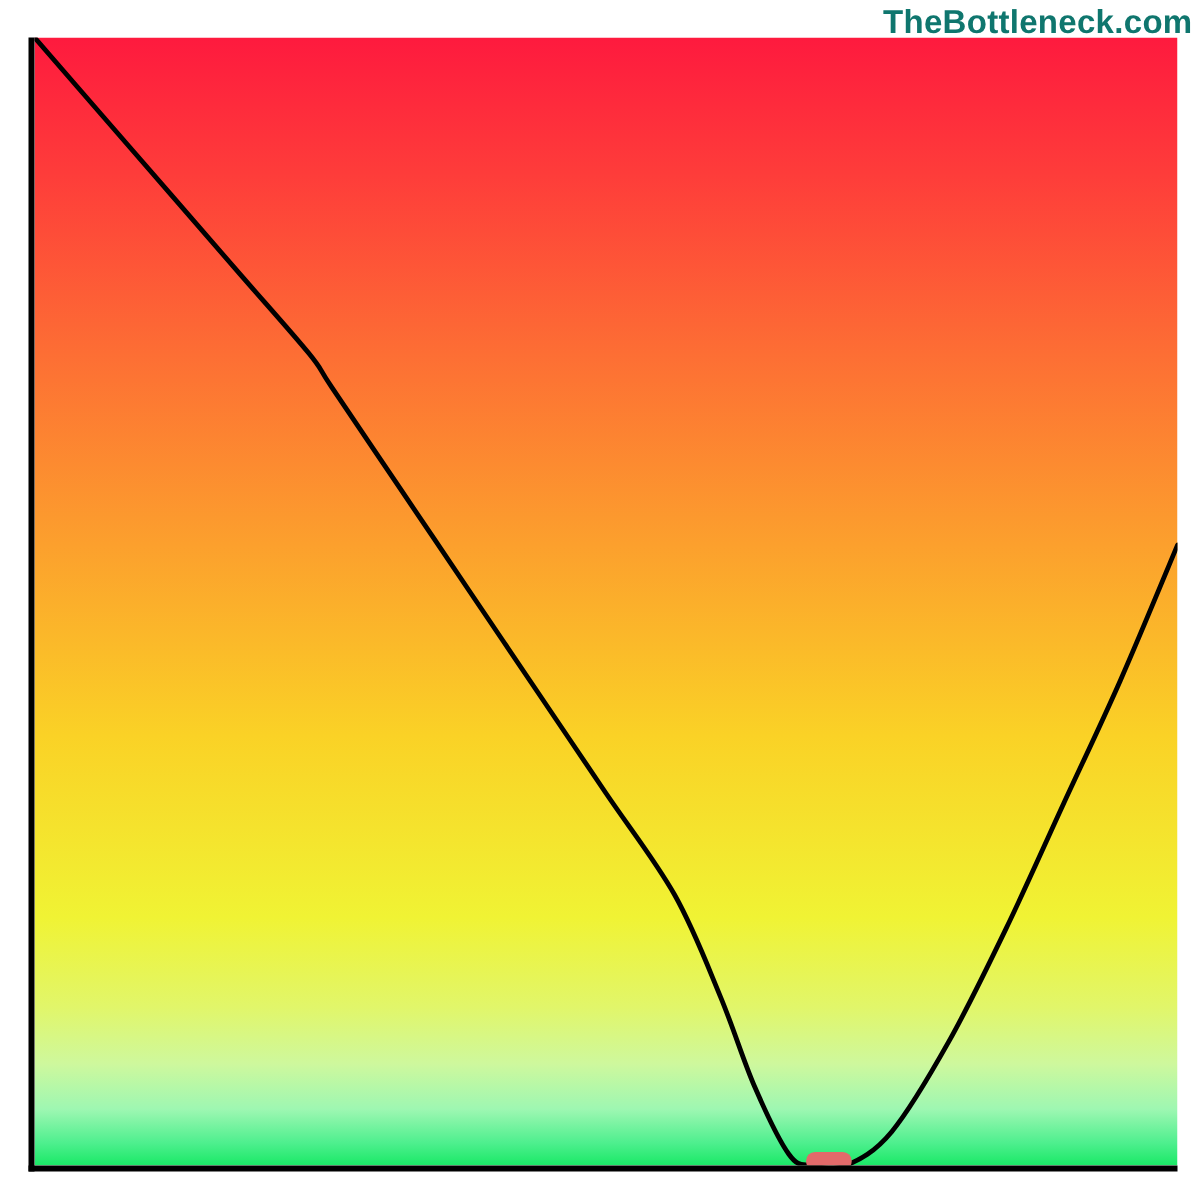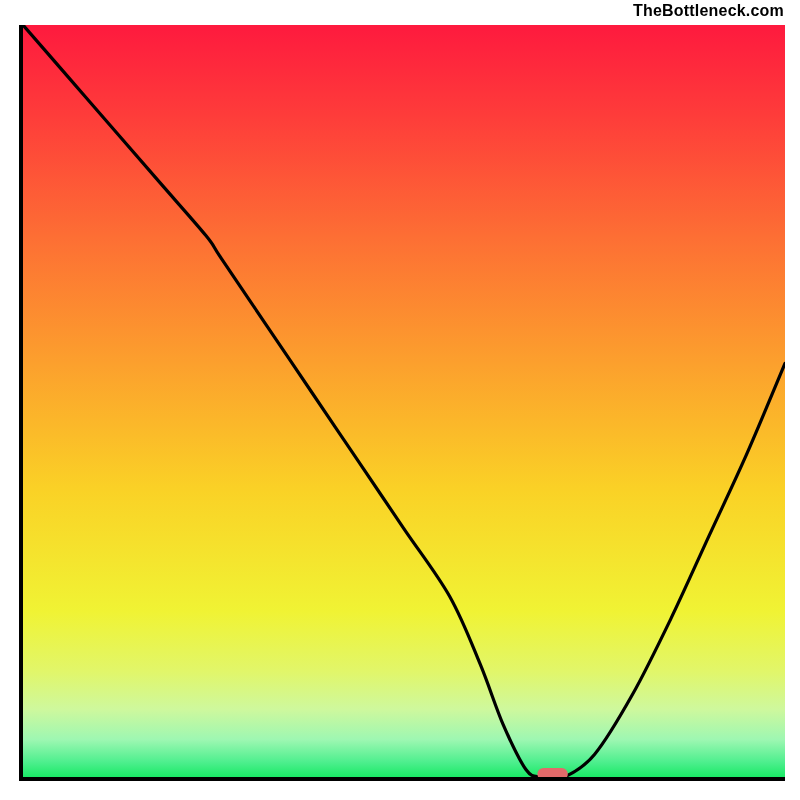--- a/index.html
+++ b/index.html
@@ -11,24 +11,24 @@
     font-family: Arial, Helvetica, sans-serif;
   }
   .wrap {
     position: relative;
     width: 800px;
     height: 800px;
   }
   .watermark {
     position: absolute;
     top: 2px;
-    right: 16px;
-    font-size: 16px;
+    right: 5px;
+    font-size: 22px;
     font-weight: 600;
-    color: #000000;
+    color: #0f766e;
     letter-spacing: 0.2px;
     z-index: 5;
   }
   .axis-left {
     position: absolute;
     left: 19px;
     top: 25px;
     width: 0;
     height: 756px;
     border-left: 4px solid #000;

